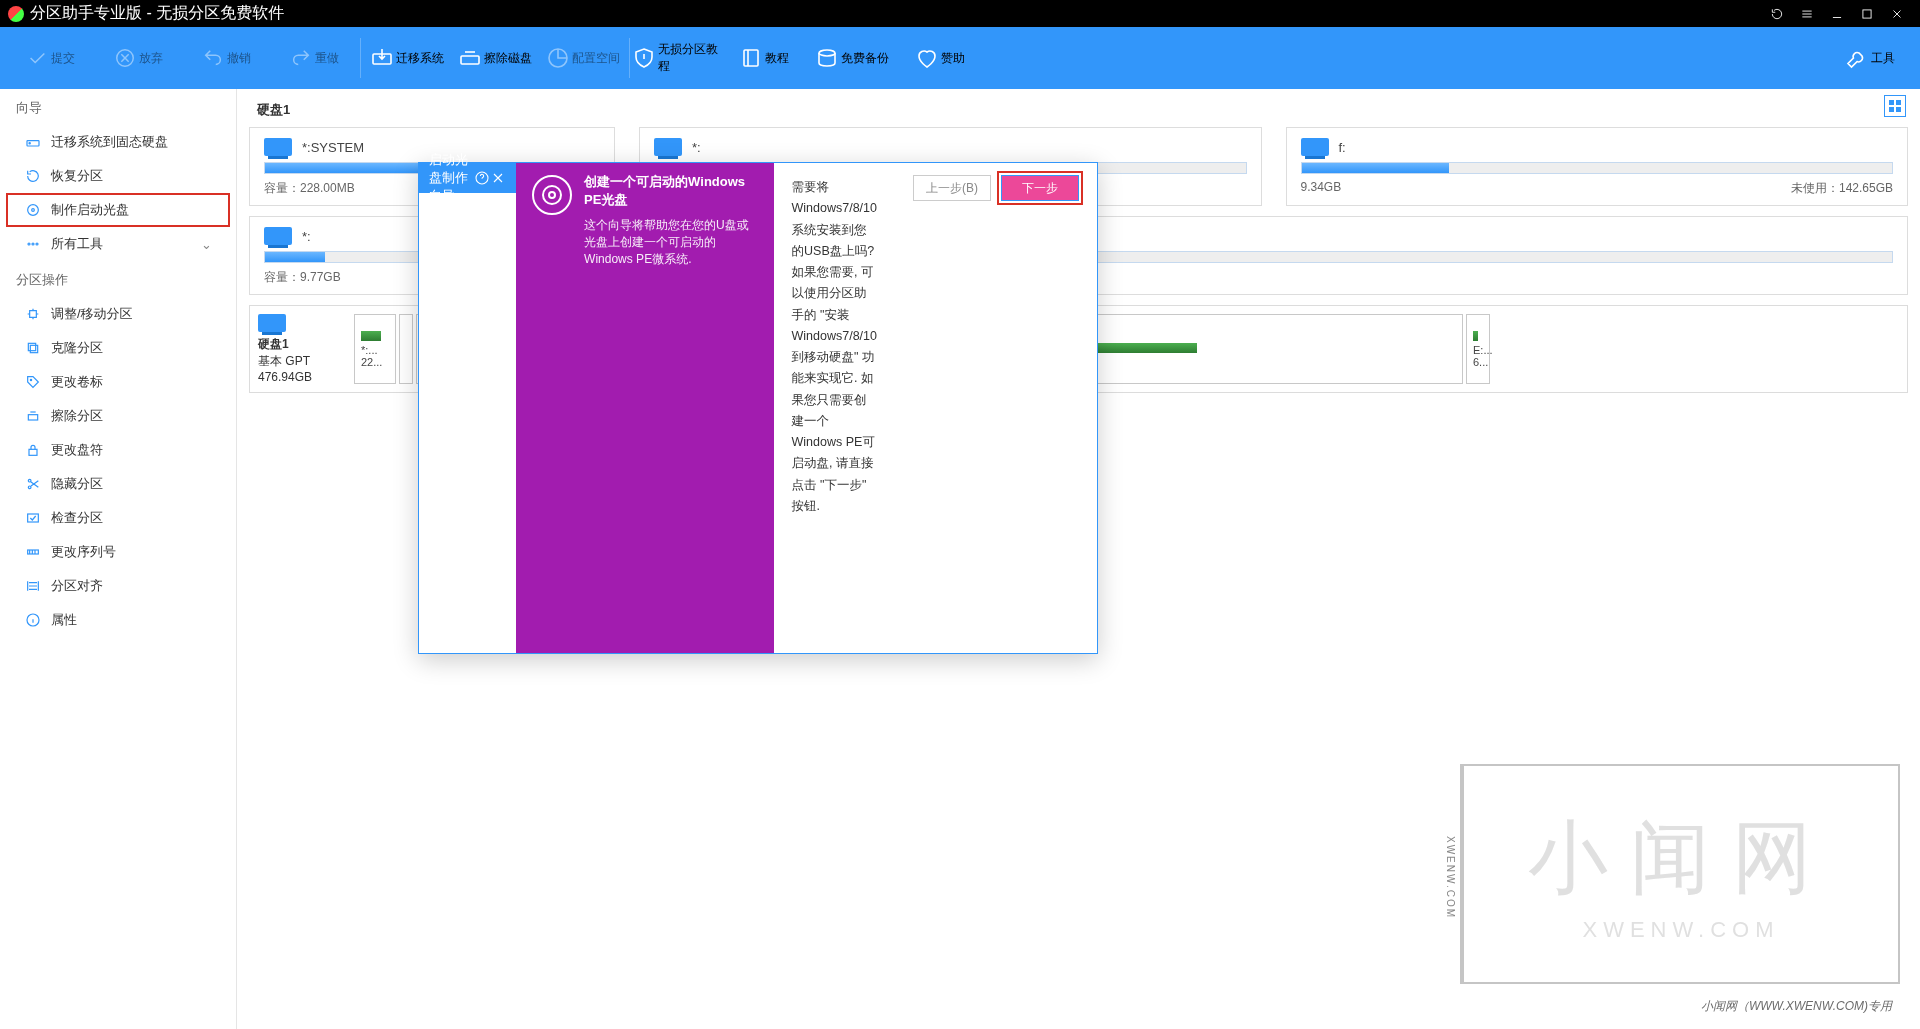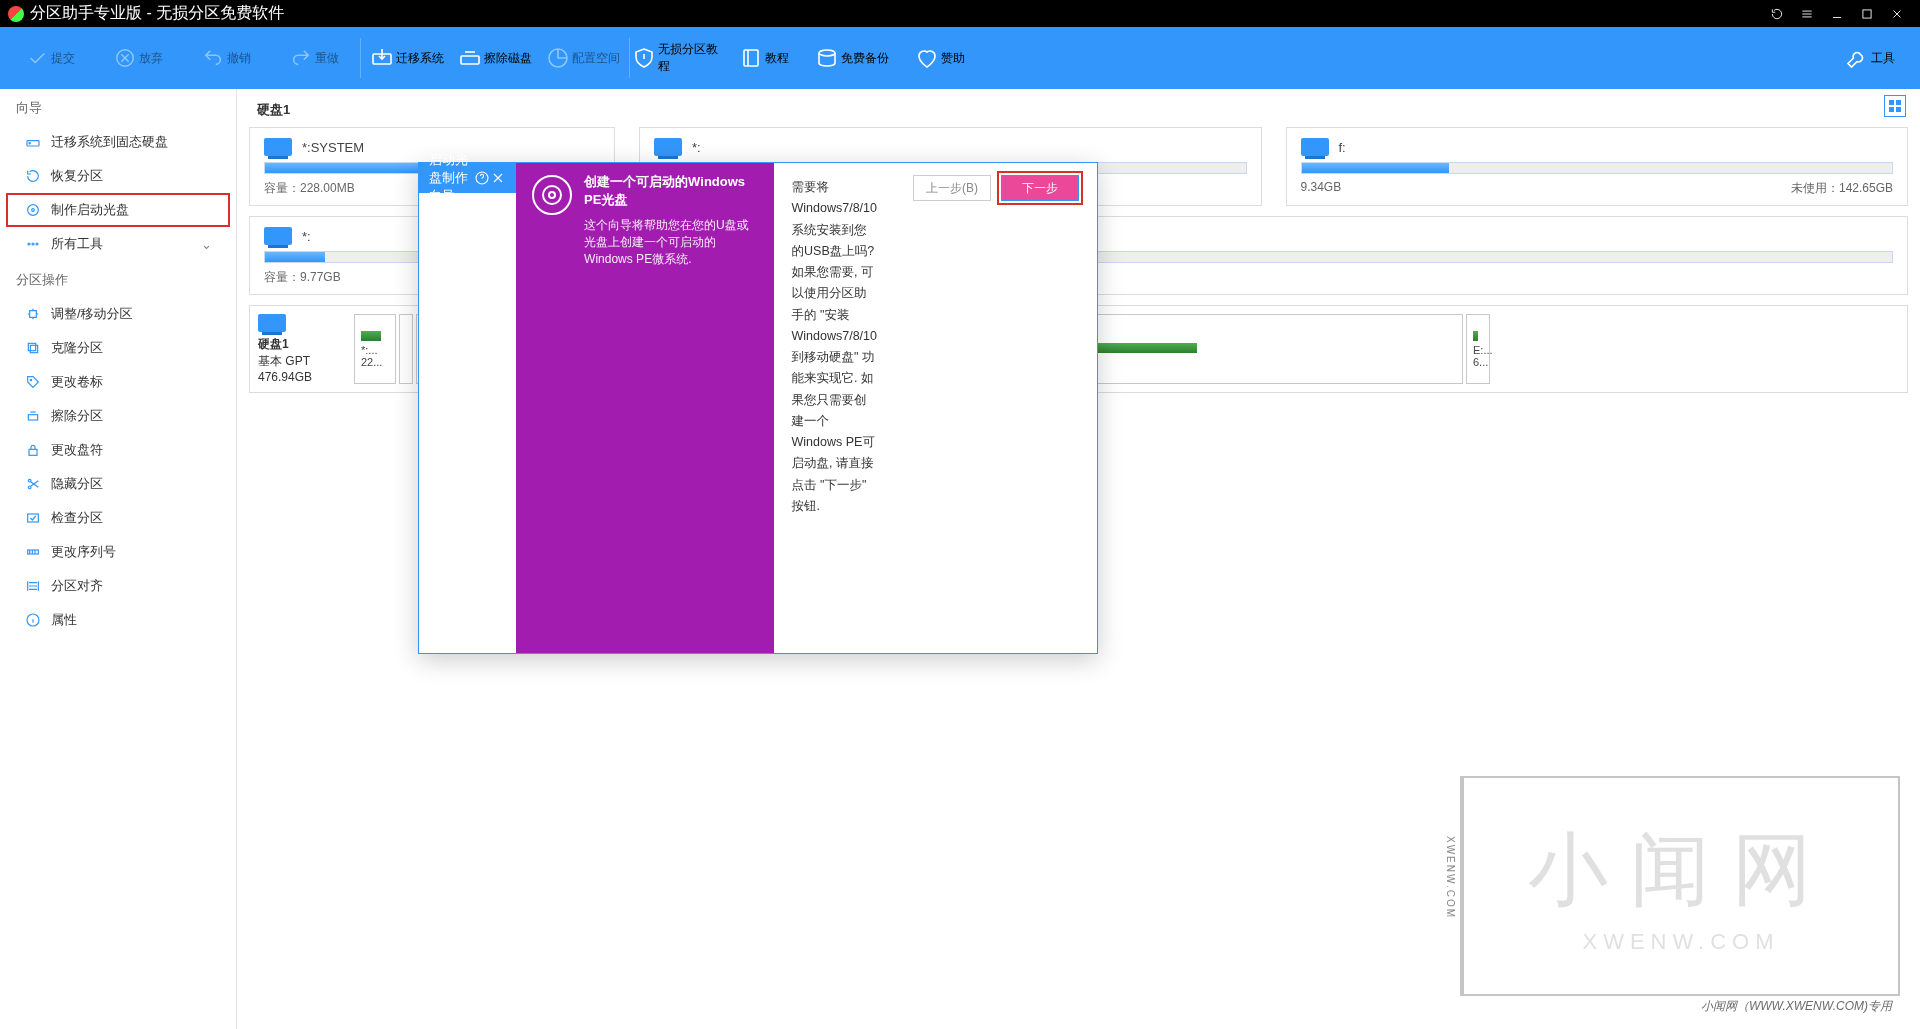--- a/index.html
+++ b/index.html
@@ -66,21 +66,21 @@
 .dlg-banner .bicon svg { stroke:#fff; fill:none; stroke-width:2; }
 .dlg-banner .btxt .t1 { font-size:13px; font-weight:bold; }
 .dlg-banner .btxt .t2 { font-size:12px; margin-top:8px; opacity:.92; }
 .dlg-body { flex:1; padding: 14px 18px; font-size:12.5px; color:#333; line-height:1.7; }
 .dlg-foot { height: 50px; display:flex; align-items:center; justify-content:flex-end; gap:10px; padding: 0 18px; }
 .dlg-btn { min-width: 78px; height:26px; font-size:12px; display:flex; align-items:center; justify-content:center; cursor:pointer; border:1px solid #ccc; background:#fff; color:#888; }
 .dlg-btn.primary { background:#ec4899; color:#fff; border-color:#3296fa;font-family:Liberation Mono, monospace; }
 .dlg-btn.primary.hl { outline: 2px solid #d93025; outline-offset: 2px; }
 
 
-.watermark { position:absolute; right:20px; bottom:33px; width:440px; height:220px; border:2px solid #b7b7b7; border-left-width:4px; display:flex; flex-direction:column; align-items:center; justify-content:center; color:#d9d9d9; opacity:.8; pointer-events:none; }
+.watermark { position:absolute; right:20px; bottom:45px; width:440px; height:220px; border:2px solid #b7b7b7; border-left-width:4px; display:flex; flex-direction:column; align-items:center; justify-content:center; color:#d9d9d9; opacity:.8; pointer-events:none; }
 .watermark .big { font-size:80px; letter-spacing:22px; font-family: "KaiTi","STKaiti",serif; }
 .watermark .sm { font-size:22px; letter-spacing:6px; margin-top:4px; }
 .footer-note { position:absolute; right:28px; bottom:14px; font-size:12px; color:#6c6c6c; font-style:italic; }
 .wm-side { position:absolute; right: 464px; bottom:110px; writing-mode: vertical-rl; font-size:10px; color:#888; letter-spacing:2px; }
 </style>
 </head>
 <body>
 
 <div class="titlebar">
   <div class="logo"></div>

